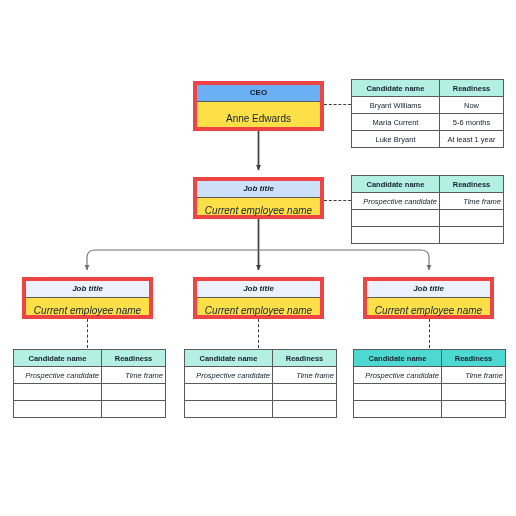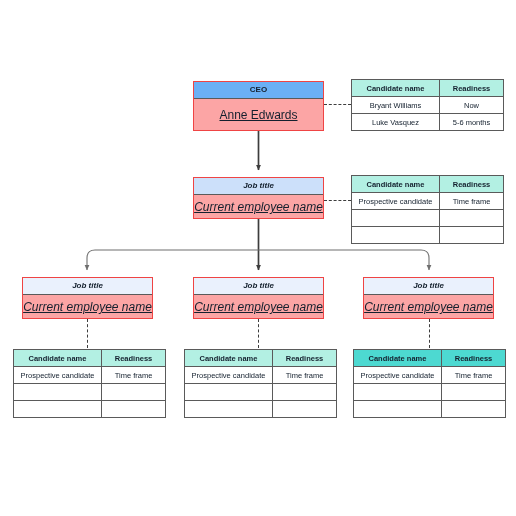--- a/index.html
+++ b/index.html
@@ -7,47 +7,46 @@
     width:516px;height:516px;
     background:#ffffff;
     font-family:"Liberation Sans","DejaVu Sans",sans-serif;
     overflow:hidden;
   }
   #canvas{position:relative;width:516px;height:516px;}
 
   
   .node{
     position:absolute;
-    border:1px solid #ef4444;
-    background:#fca5a5;
+    border:4px solid #ef4444;
+    background:#fde047;
     box-sizing:border-box;
   }
   .node .nhead{
     box-sizing:border-box;
     height:17px;
     line-height:16px;
     text-align:center;
     font-size:8px;
     font-weight:bold;
     color:#14202e;
     border-bottom:1px solid #5a5a5a;
     white-space:nowrap;
     overflow:hidden;
   }
   .node .nbody{
     box-sizing:border-box;
     height:100%;
     display:flex;
     align-items:center;
     justify-content:center;
-    font-size:12px;
+    font-size:10px;
     color:#14202e;
     white-space:nowrap;
     overflow:hidden;
-    text-decoration:underline;
   }
   .node.lv1 .nhead{background:#6bb0f5;}
   .node.lv2 .nhead{background:#cce0fa;font-style:italic;}
   .node.lv3 .nhead{background:#eaf1fd;font-style:italic;}
   .node.lv2 .nbody,.node.lv3 .nbody{font-style:italic;}
 
   
   .ctable{
     position:absolute;
     border-collapse:collapse;
@@ -67,21 +66,21 @@
     overflow:hidden;
     box-sizing:border-box;
     margin-left:32px;
   }
   .ctable th{
     font-weight:bold;
     font-size:7.5px;
     background:#b3f0e3;
   }
   .ctable.sel th{background:#4dd9d1;}
-  .ctable td.ph{}
+  .ctable td.ph{font-style:italic;text-align:right;}
   .ctable td.empty{height:17px;}
   .dash-h{position:absolute;height:0;border-top:1.4px dashed #3d3d3d;}
   .dash-v{position:absolute;width:0;border-left:1.4px dashed #3d3d3d;}
   svg.bus{position:absolute;overflow:visible;}
 </style>
 </head>
 <body>
 
 <div id="canvas">
 
@@ -121,23 +120,27 @@
     <tbody>
         <tr>
       <th style="width:88px;">Candidate name</th>
       <th style="width:64px;">Readiness</th>
     </tr>
     <tr>
       <td>Bryant Williams</td>
       <td>Now</td>
     </tr>
     <tr>
-      <td>Luke Vasquez</td>
+      <td>Maria Current</td>
       <td>5-6 months</td>
     </tr>
+    <tr>
+      <td>Luke Bryant</td>
+      <td>At least 1 year</td>
+    </tr>
   </tbody>
     </table>
 
   <div class="node lv2" style="left:193px;top:177px;width:131px;height:42px;">
     <div class="nhead">Job title</div>
     <div class="nbody" style="height:24px;">Current employee name</div>
   </div>
 
   <table class="ctable" style="left:351px;top:175px;width:152px;">
     <tbody>

